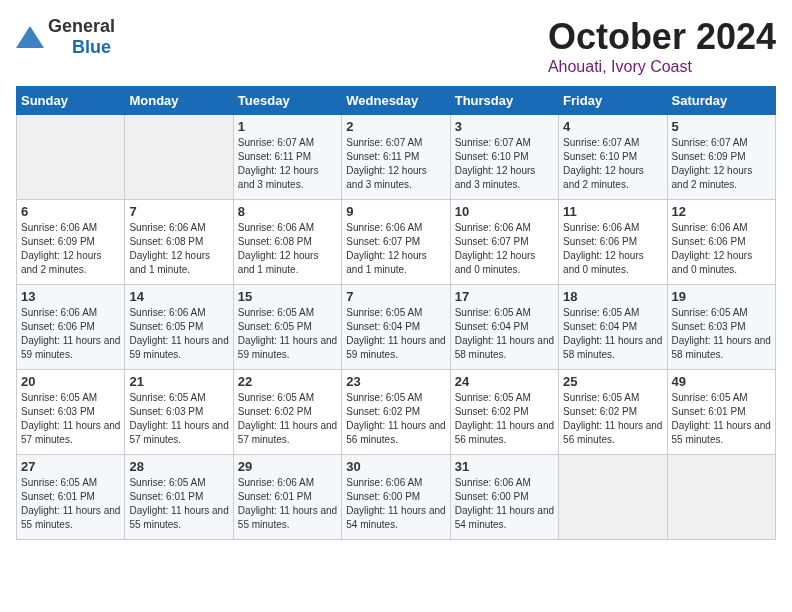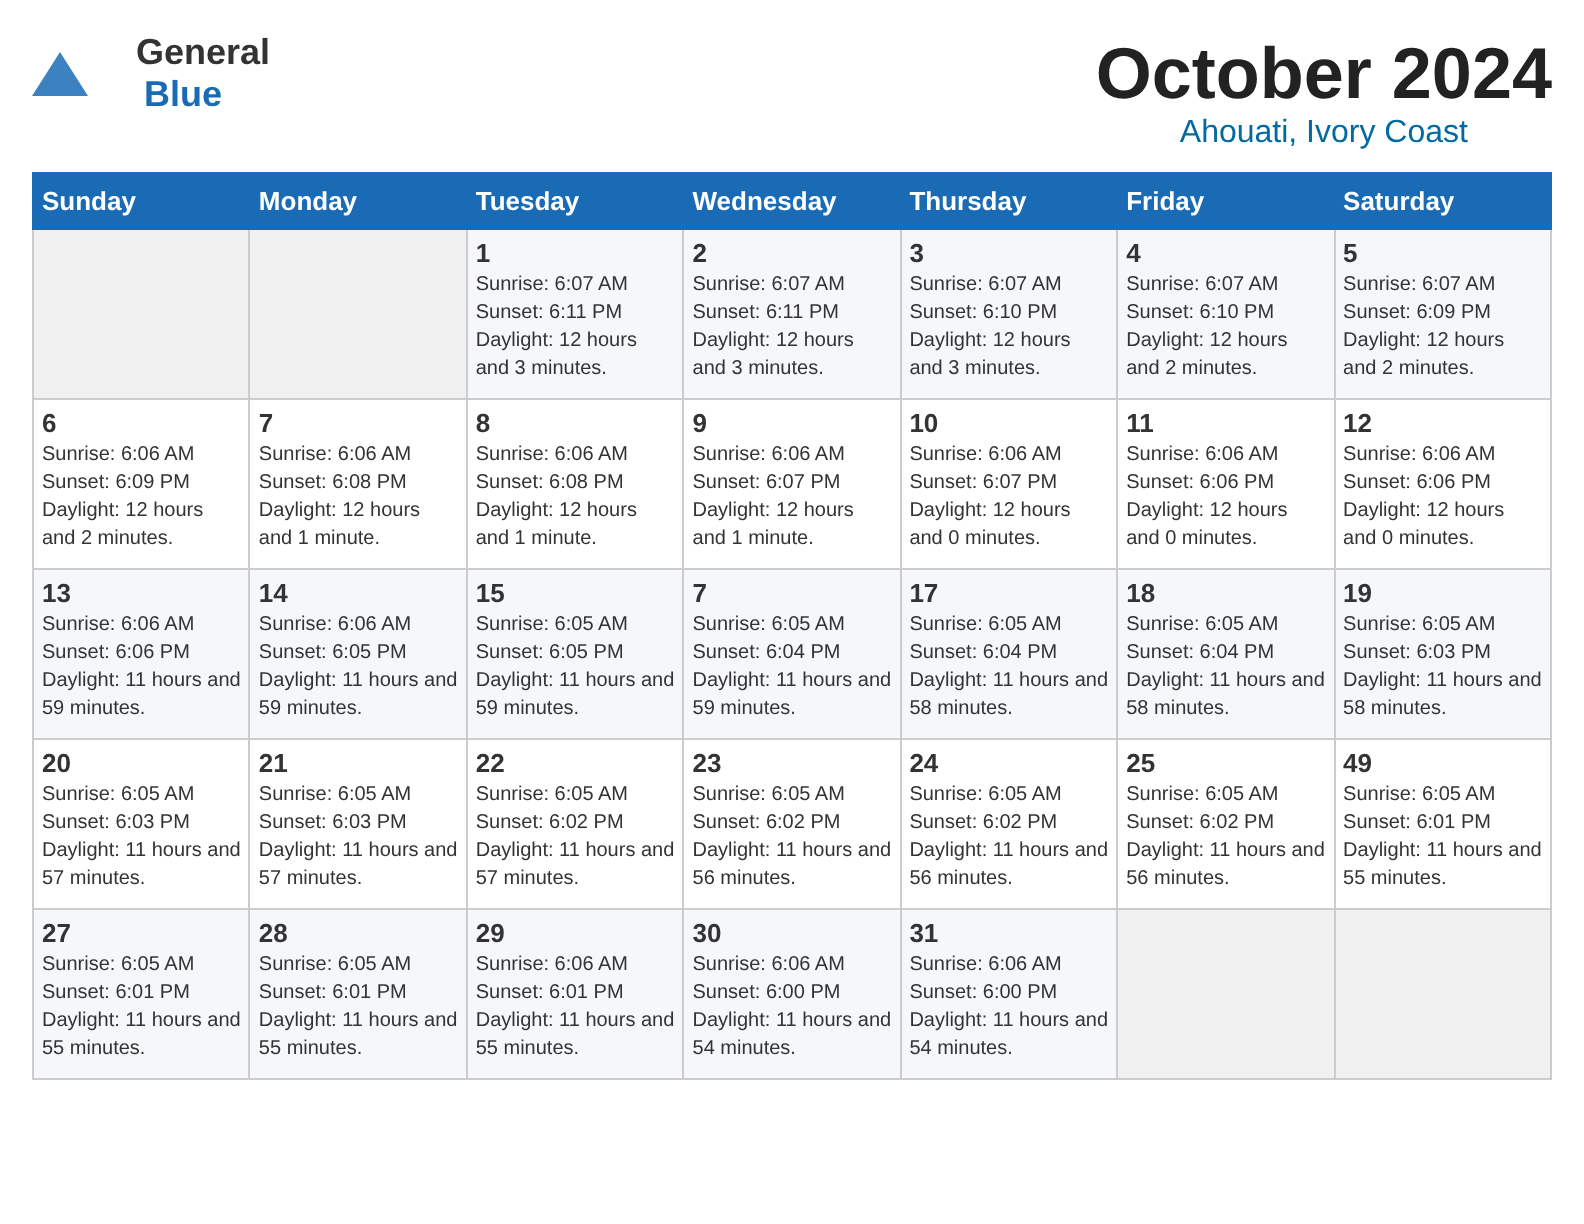--- a/index.html
+++ b/index.html
@@ -18,44 +18,43 @@
     }
     .logo {
       display: flex;
       align-items: center;
       gap: 4px;
     }
     .logo-text-general {
       font-size: 18px;
       font-weight: bold;
       color: #333;
-      margin-left: 20px;
     }
     .logo-text-blue {
       font-size: 18px;
       font-weight: bold;
       color: #1a6bb5;
       margin-left: 24px;
     }
     .logo-icon {
       width: 28px;
       height: 22px;
     }
     .title-area {
-      text-align: center;
+      text-align: left;
       margin-left: 20px;
     }
     .month-title {
       font-size: 36px;
       font-weight: bold;
       color: #222;
     }
     .location-title {
       font-size: 16px;
-      color: #0369a1;
+      color: #701a75;
     }
     table {
       width: 100%;
       border-collapse: collapse;
       table-layout: fixed;
       border-radius: 16px;
     }
     thead tr th {
       background: #1a6bb5;
       color: #fff;

